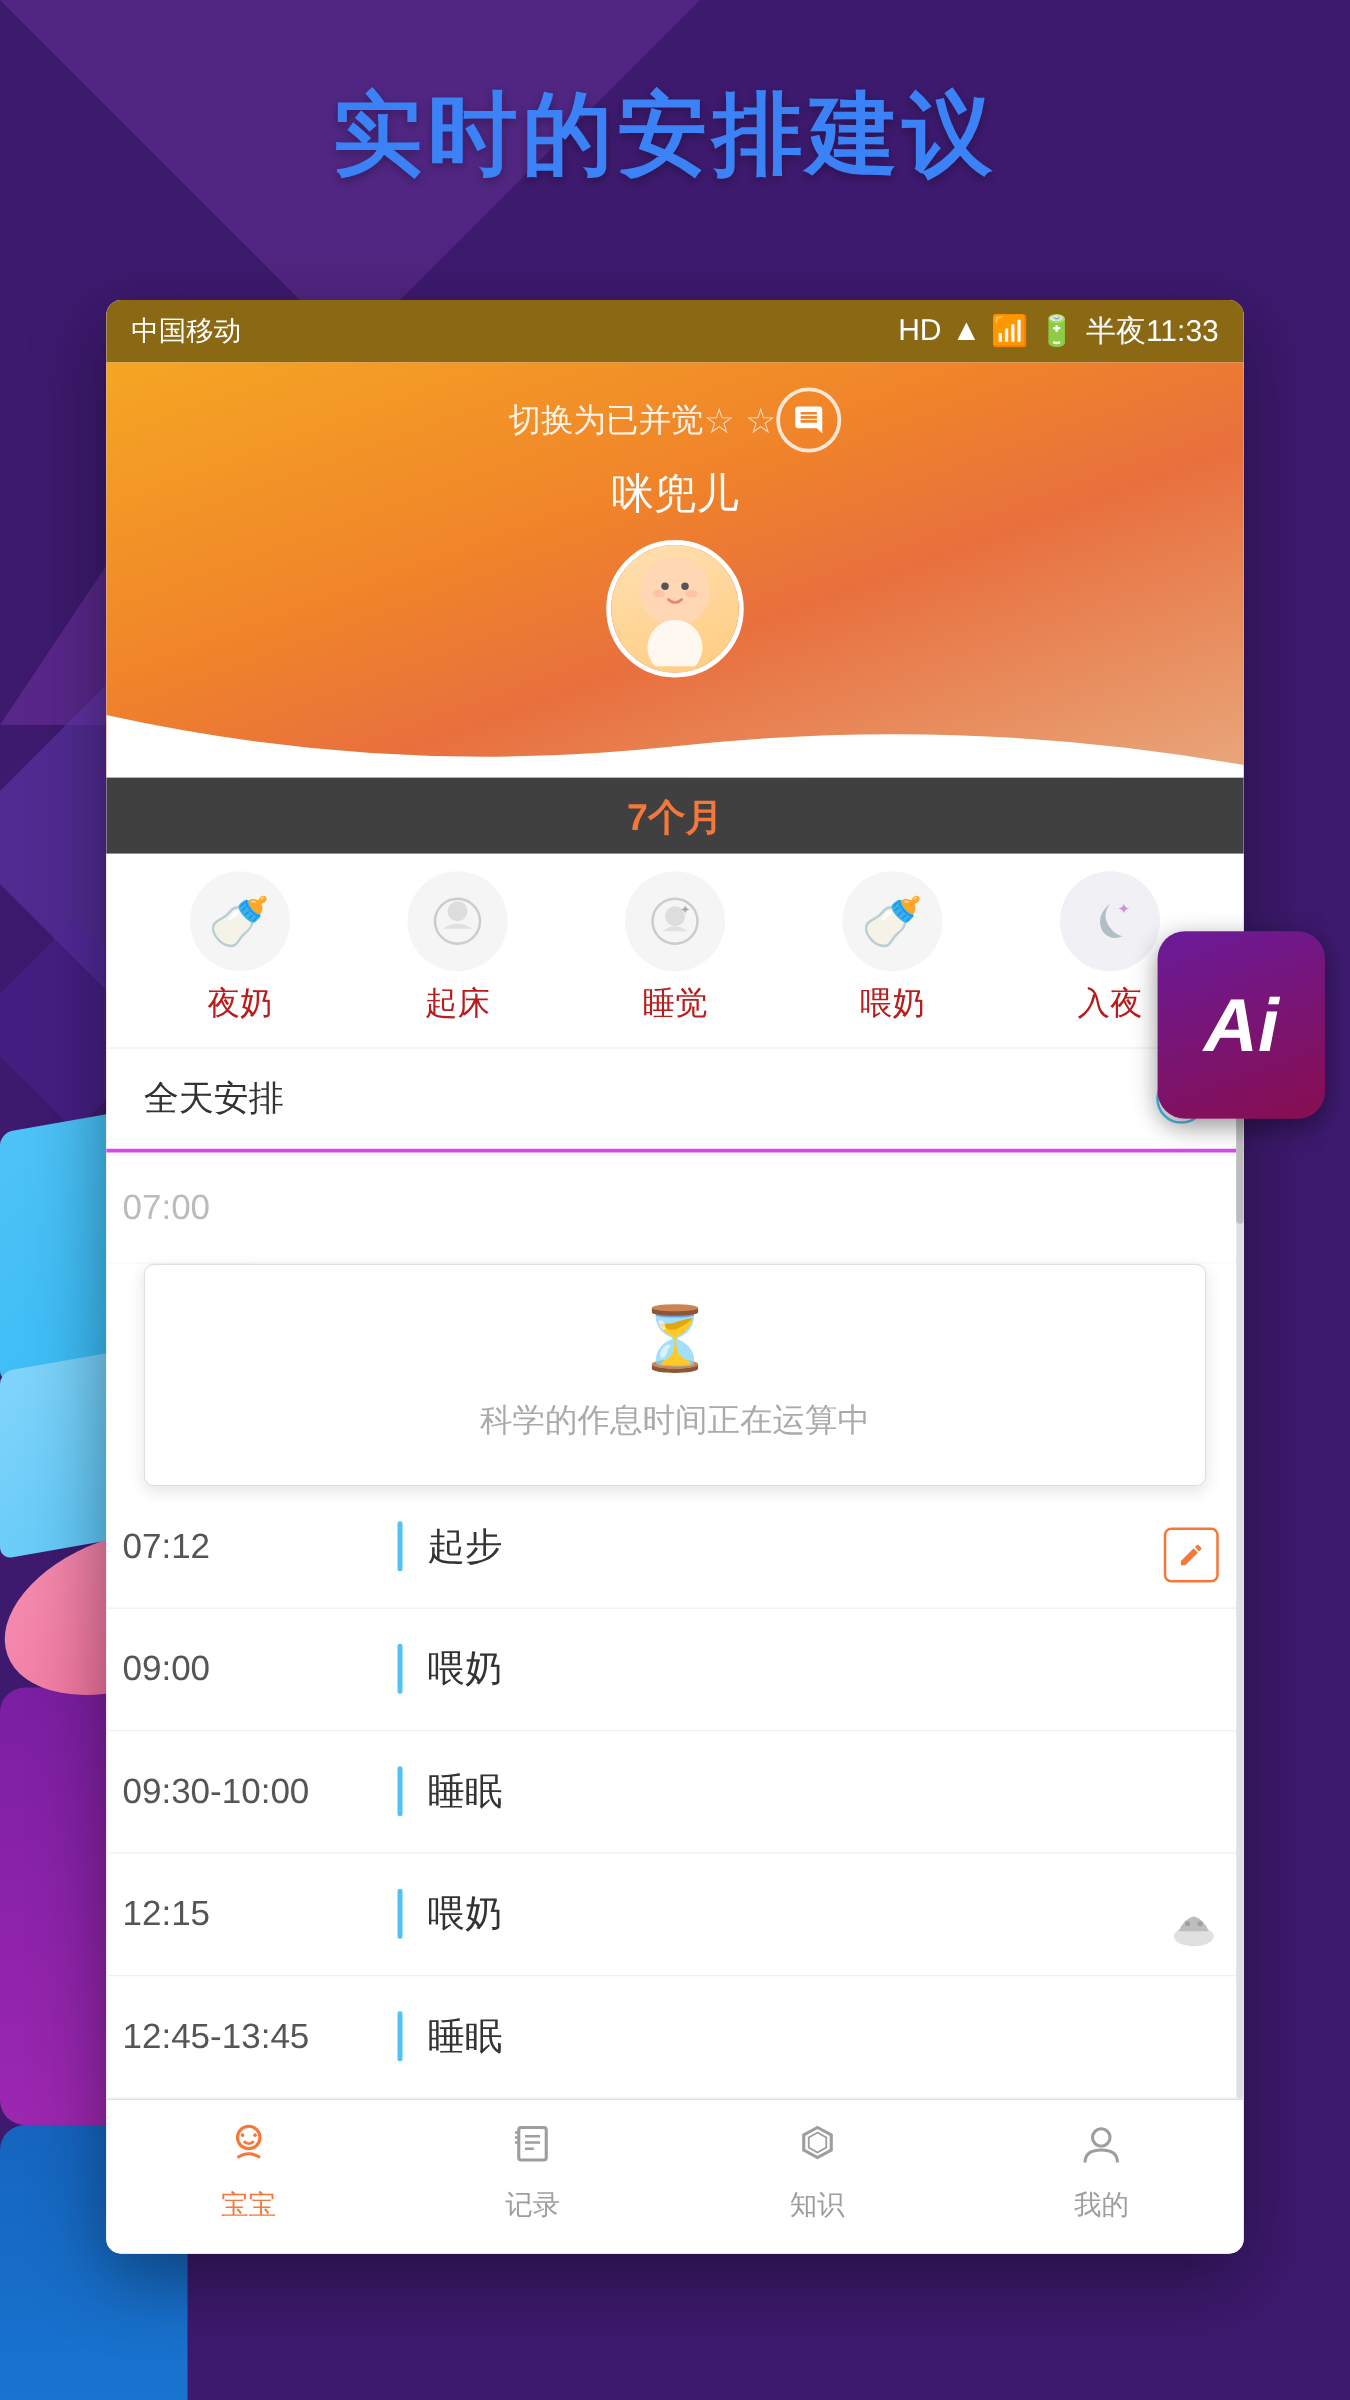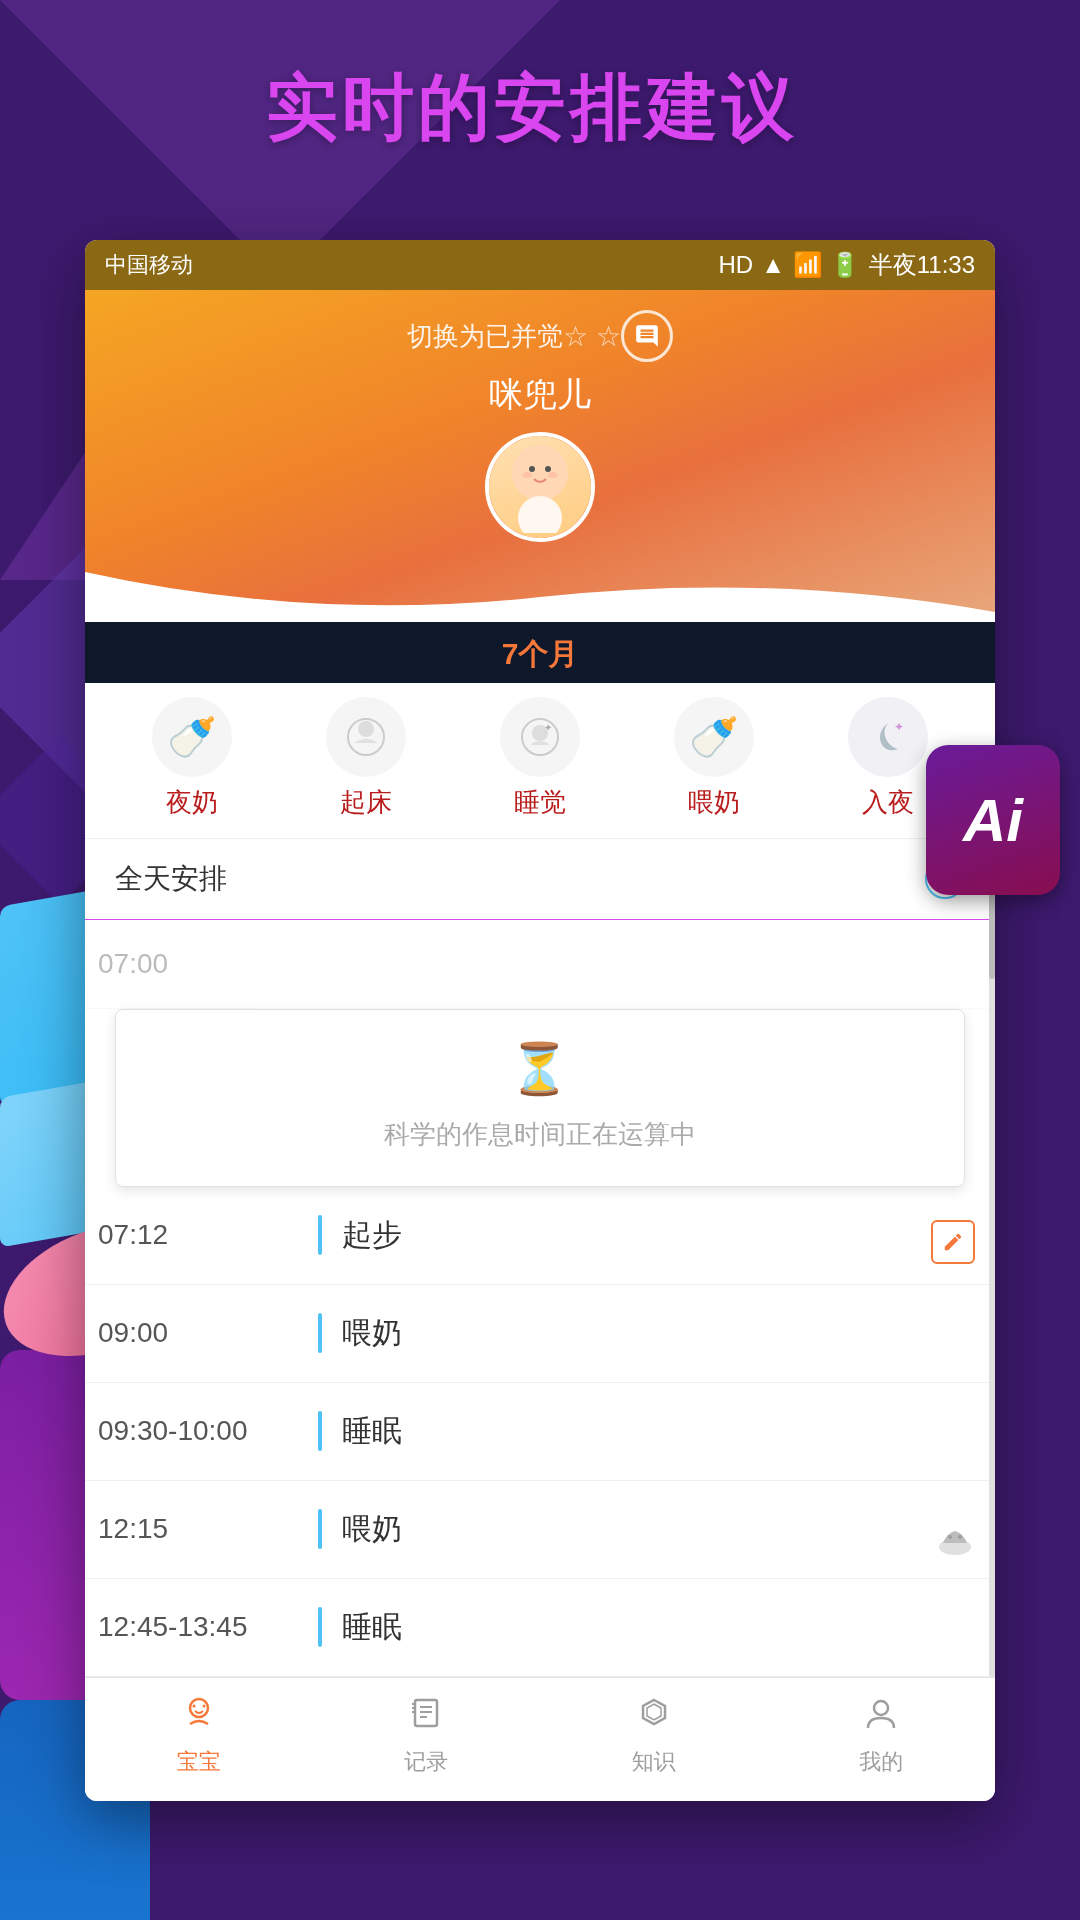--- a/index.html
+++ b/index.html
@@ -78,21 +78,21 @@
       right: 0; top: 900px;
       border-radius: 20px 0 0 20px;
     }
 
     
     .main-title {
       position: absolute;
       top: 60px;
       left: 0; right: 16px;
       text-align: center;
-      color: #d946ef;
+      color: #3b82f6;
       font-size: 72px;
       font-weight: 900;
       letter-spacing: 4px;
       text-shadow: 0 2px 8px rgba(0,0,0,0.3);
     }
 
     
     .phone-mockup {
       position: absolute;
       top: 240px;
@@ -186,21 +186,21 @@
 
     
     .wave-separator {
       position: absolute;
       bottom: 0; left: 0; right: 0;
       height: 50px;
     }
 
     
     .baby-age-section {
-      background: #0f172a;
+      background: #404040;
       padding: 12px 0 8px;
       display: flex;
       justify-content: center;
     }
     .baby-age {
       color: #f5783a;
       font-size: 30px;
       font-weight: 600;
     }
 
@@ -238,21 +238,21 @@
 
     
     .schedule-section {
       background: white;
     }
     .schedule-header {
       display: flex;
       justify-content: space-between;
       align-items: center;
       padding: 20px 30px;
-      border-bottom: 1px solid #d946ef;
+      border-bottom: 3px solid #d946ef;
     }
     .schedule-title {
       font-size: 28px;
       color: #333;
     }
     .info-icon {
       width: 40px; height: 40px;
       border-radius: 50%;
       border: 2px solid #4fc3f7;
       color: #4fc3f7;

